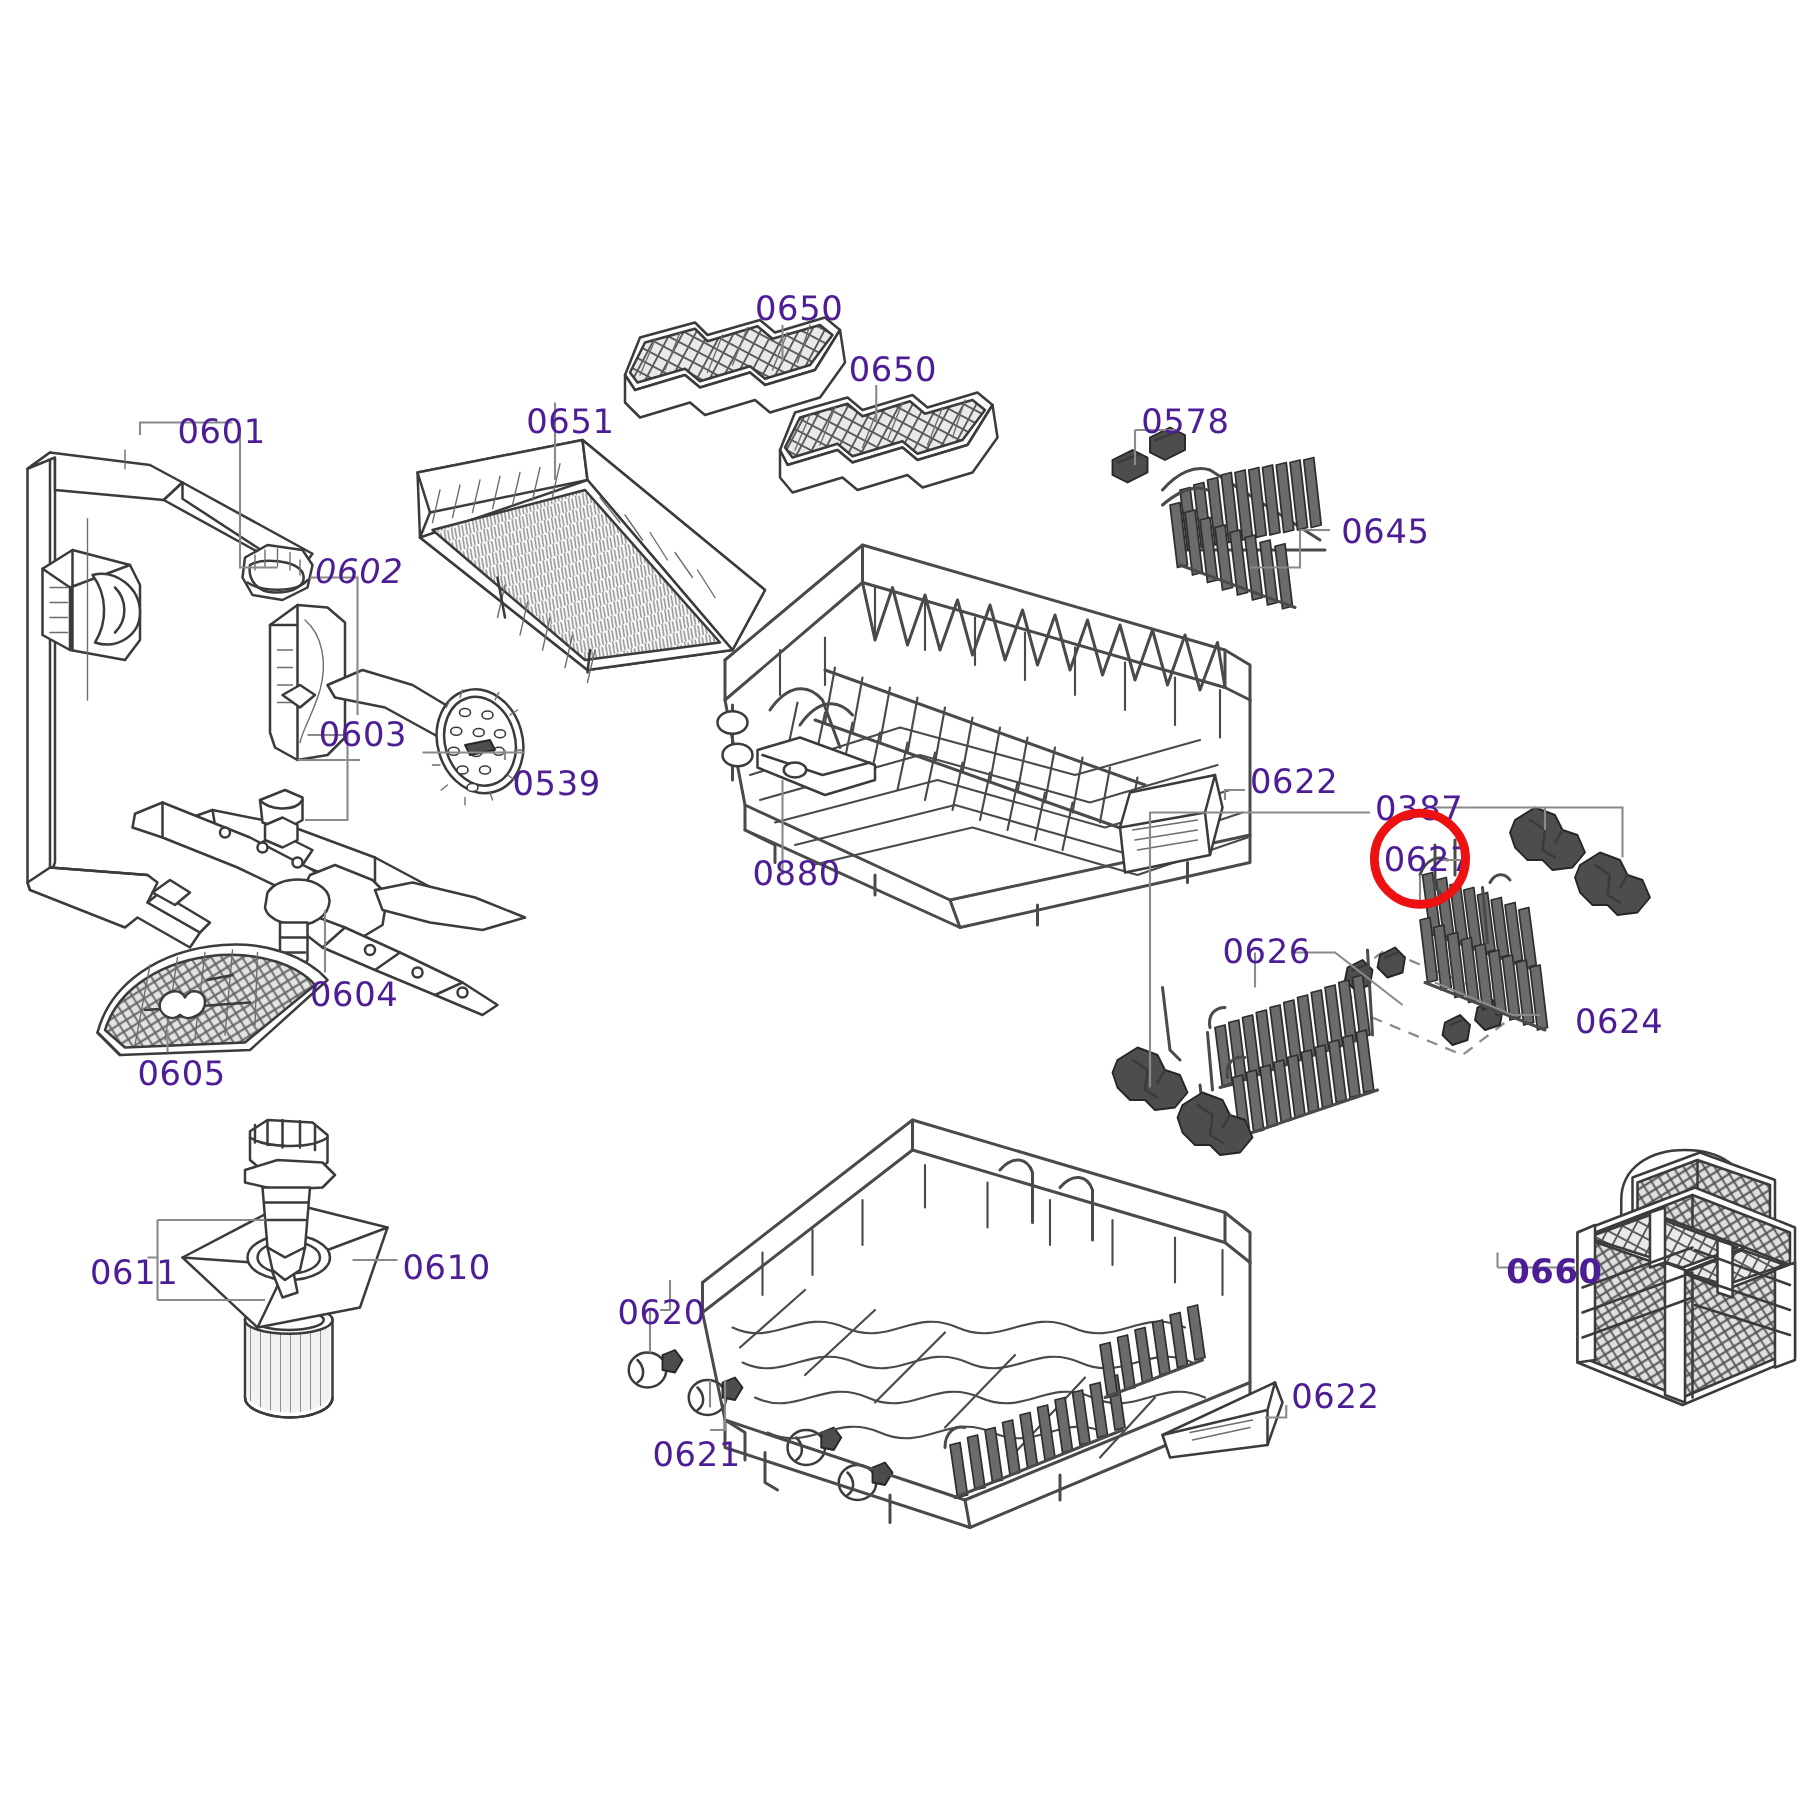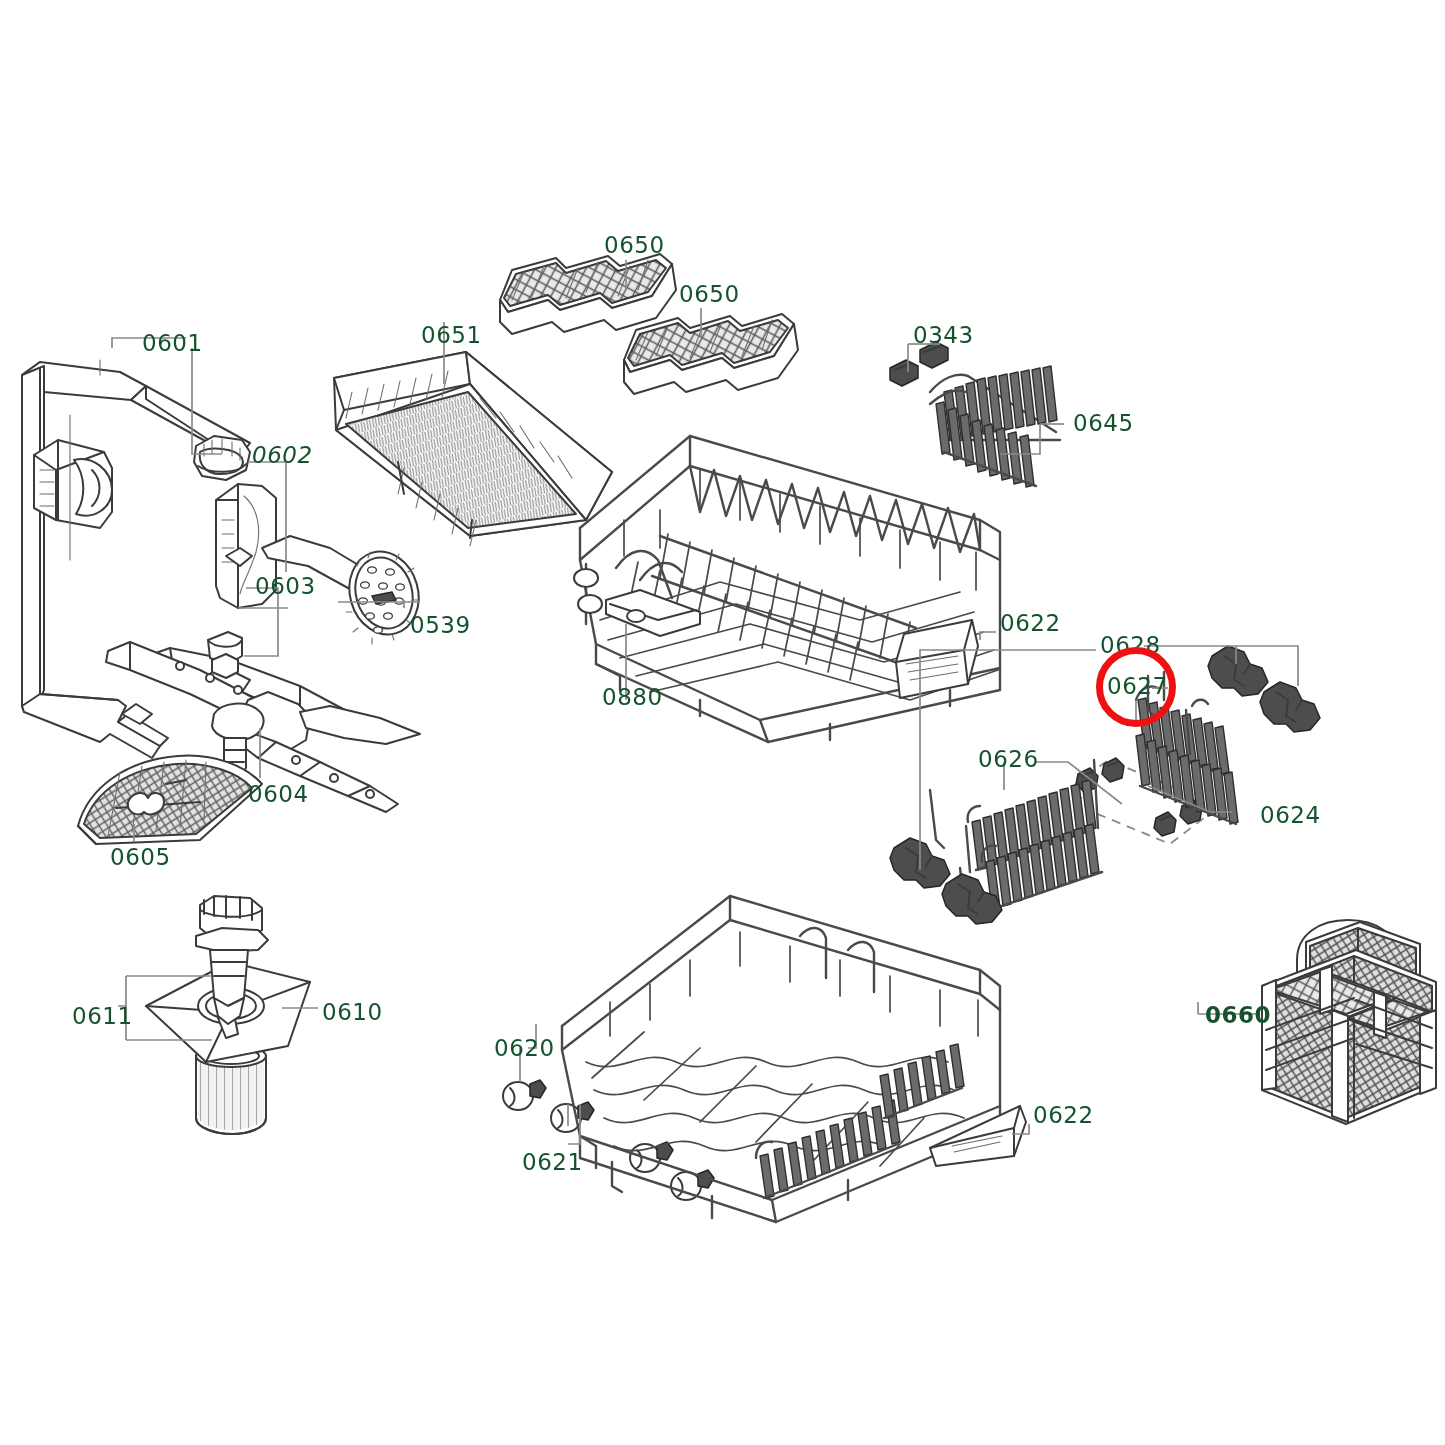--- a/index.html
+++ b/index.html
@@ -6,22 +6,22 @@
   html,body{margin:0;padding:0;background:#ffffff;}
   body{
     width:1445px;height:1445px;position:relative;overflow:hidden;
     font-family:"DejaVu Sans","Liberation Sans",sans-serif;
   }
   #stage{position:absolute;left:0;top:0;width:1445px;height:1445px;}
   svg.layer{position:absolute;left:0;top:0;width:1445px;height:1445px;}
   .lbl{
     position:absolute;
     font-family:"DejaVu Sans","Liberation Sans",sans-serif;
-    font-size:23px;
-    color:#14532d;
+    font-size:27px;
+    color:#4c1d95;
     letter-spacing:0.5px;
     white-space:nowrap;
     line-height:1;
   }
   .highlight-ring{
     position:absolute;
     border-radius:50%;
     border:7px solid #ee1111;
     box-sizing:border-box;
     pointer-events:none;
@@ -585,23 +585,23 @@
   <div class="lbl" style="left:410px;top:614px;">0539</div>
   <div class="lbl" style="left:322px;top:1001px;">0610</div>
   <div class="lbl" style="left:72px;top:1005px;">0611</div>
   <div class="lbl" style="left:478px;top:1037px;margin-left:16px;">0620</div>
   <div class="lbl" style="left:522px;top:1151px;">0621</div>
   <div class="lbl" style="left:1000px;top:612px;">0622</div>
   <div class="lbl" style="left:1033px;top:1104px;">0622</div>
   <div class="lbl" style="left:1236px;top:804px;margin-left:24px;">0624</div>
   <div class="lbl" style="left:978px;top:748px;">0626</div>
   <div class="lbl" style="left:1107px;top:675px;">0627</div>
-  <div class="lbl" style="left:1100px;top:634px;">0628</div>
+  <div class="lbl" style="left:1100px;top:634px;">0387</div>
   <div class="lbl" style="left:602px;top:686px;">0880</div>
-  <div class="lbl" style="left:913px;top:324px;">0343</div>
+  <div class="lbl" style="left:913px;top:324px;">0578</div>
   <div class="lbl" style="left:1073px;top:412px;">0645</div>
   <div class="lbl" style="left:604px;top:234px;">0650</div>
   <div class="lbl" style="left:679px;top:283px;">0650</div>
   <div class="lbl" style="left:421px;top:296px;margin-top:28px;">0651</div>
   <div class="lbl" style="left:1205px;top:1004px;font-weight:bold;">0660</div>
 
   <div class="highlight-ring" id="ring" style="left: 1096px; top: 647px; width: 80px; height: 80px; border-width: 7px; border-color: rgb(238, 17, 17);"></div>
 
 </div>
 

